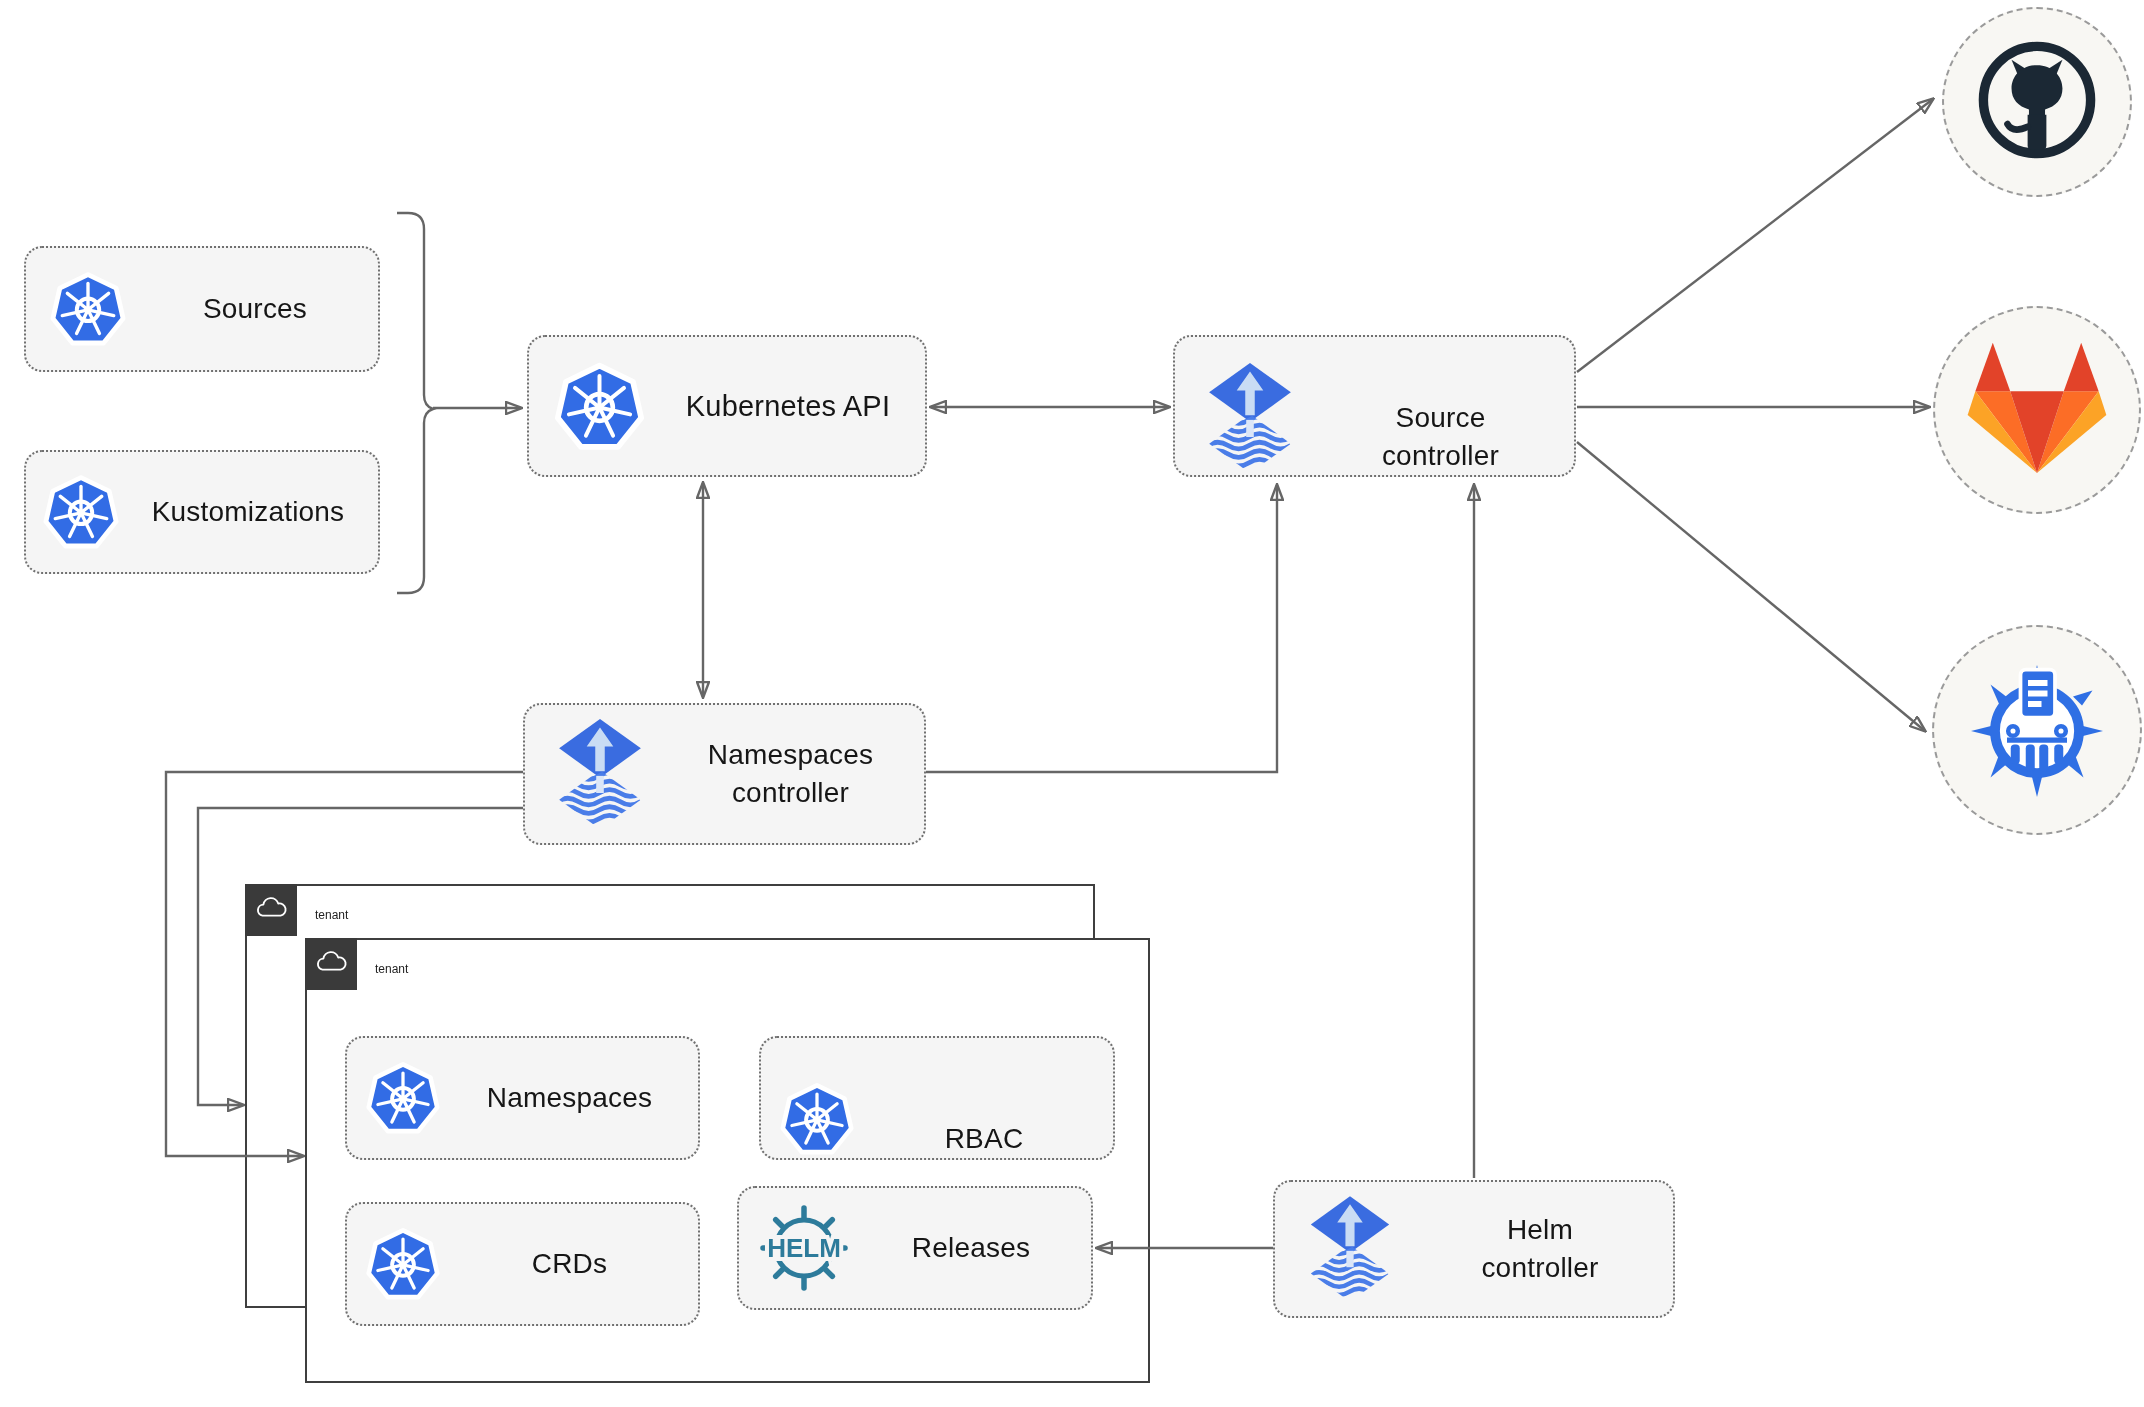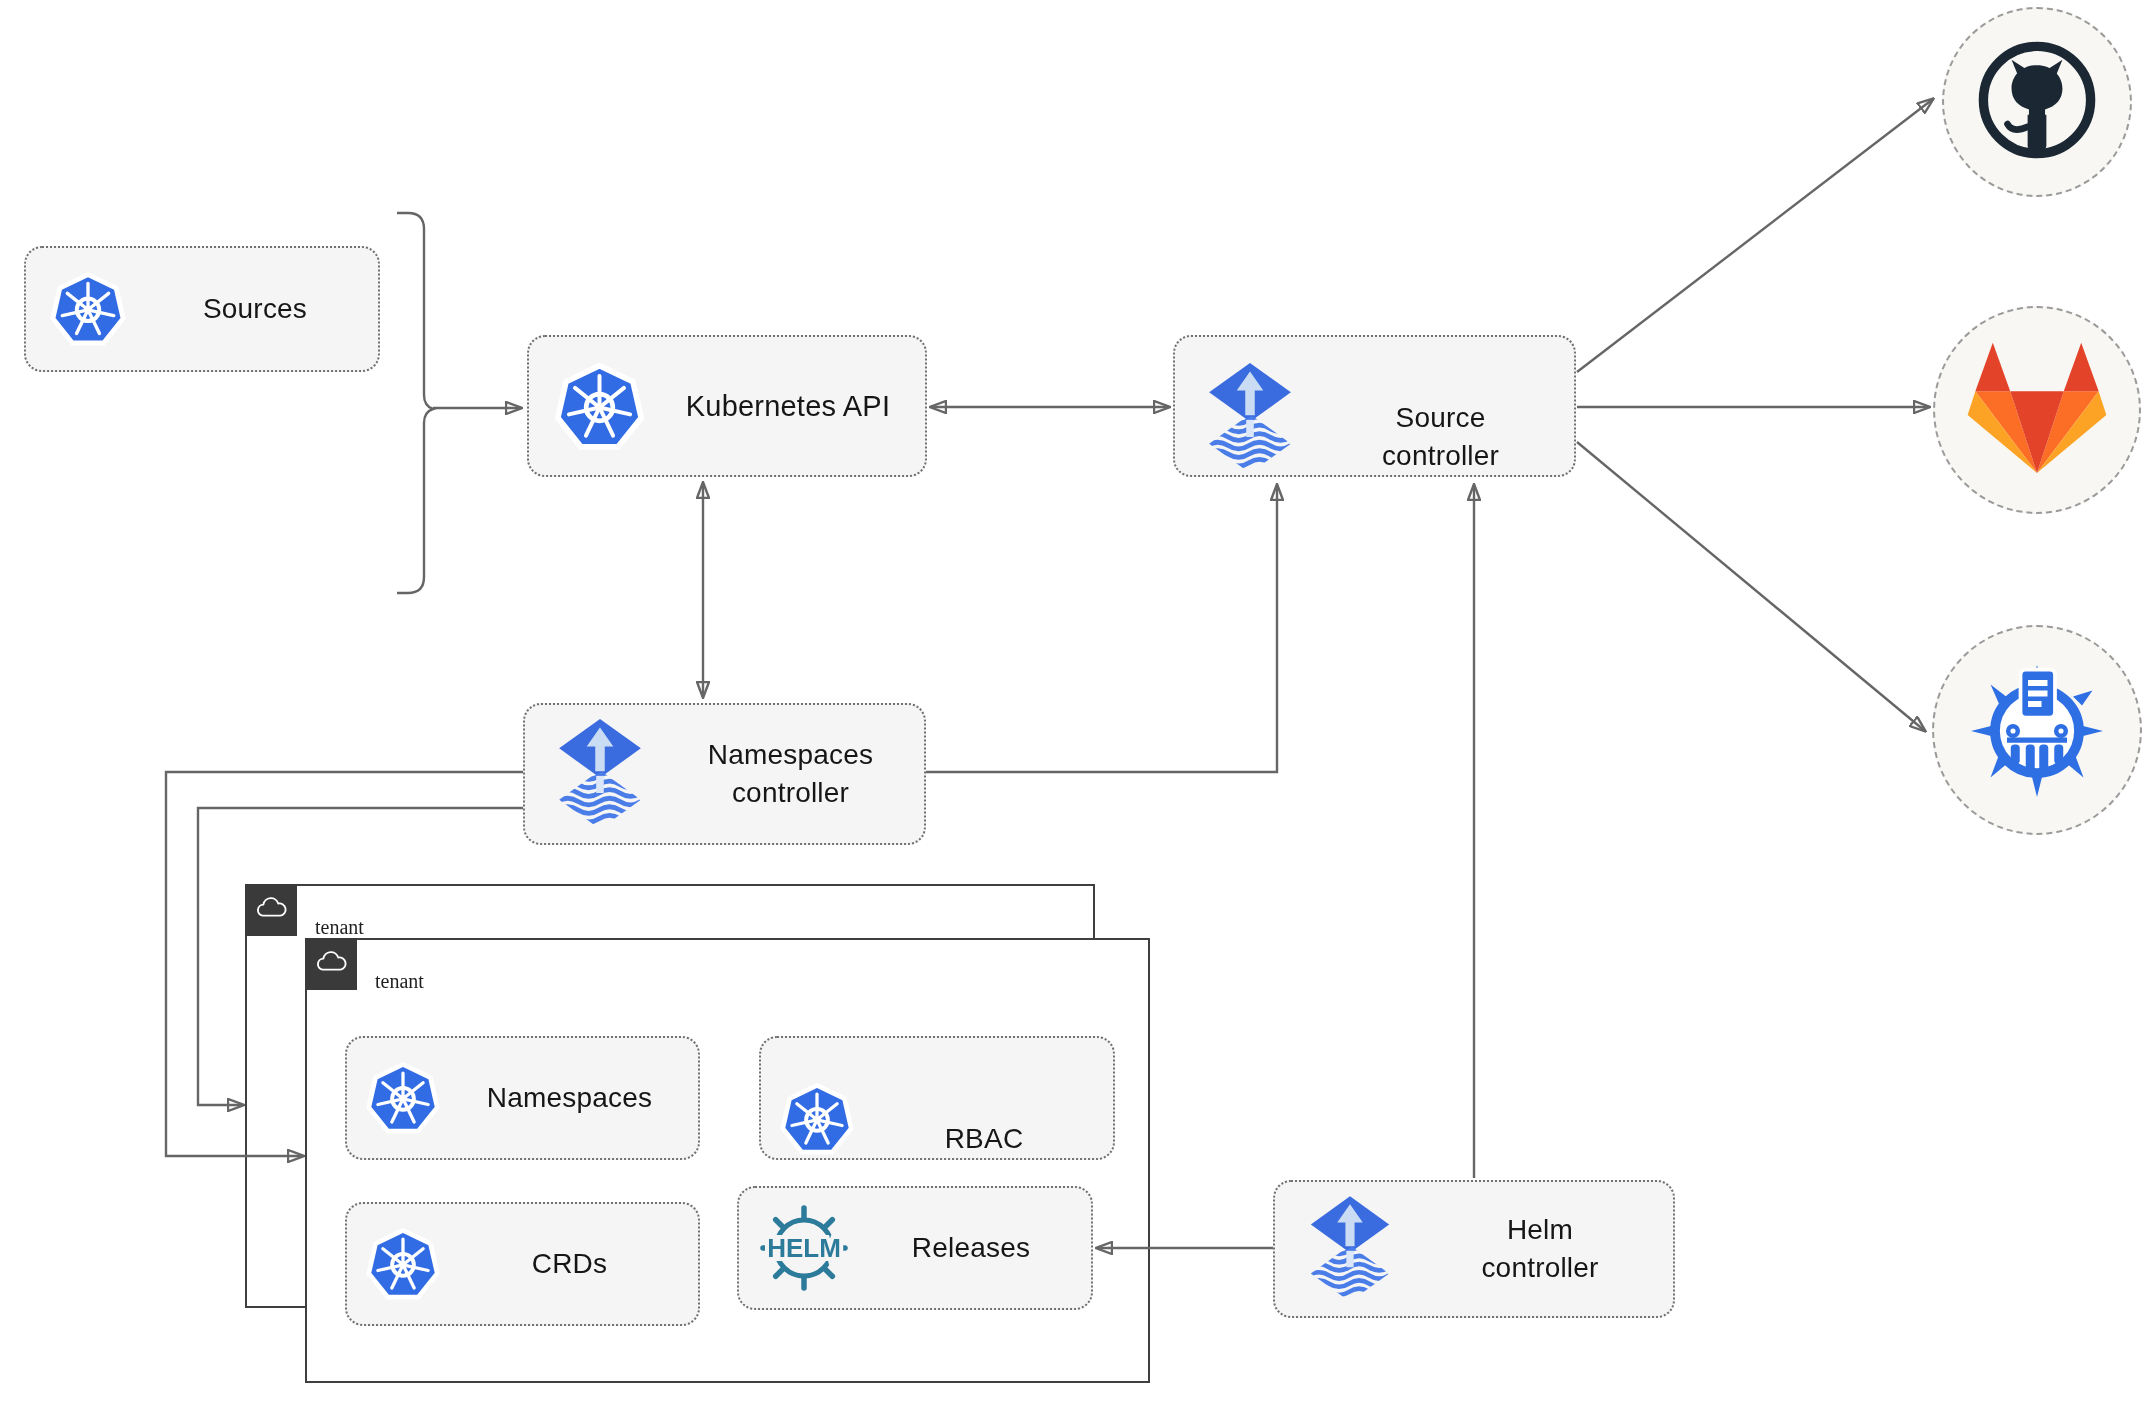--- a/index.html
+++ b/index.html
@@ -9,22 +9,22 @@
   .node{position:absolute;background:#f5f5f5;border:2px dotted #707070;border-radius:18px;
         display:flex;align-items:center;z-index:4;box-sizing:border-box;}
   .node .icon-wrap{flex:0 0 auto;display:flex;align-items:center;justify-content:center;}
   .node .label{flex:1;text-align:center;font-size:28px;color:#161616;padding-right:18px;
         white-space:pre-line;line-height:38px;letter-spacing:.2px;}
   .node .label.big{font-size:29px;}
 
   .tenant{position:absolute;background:#ffffff;border:2px solid #3f3f3f;box-sizing:border-box;}
   .tenant .thead{position:absolute;left:-2px;top:-2px;width:52px;height:52px;background:#3a3a3a;
         display:flex;align-items:center;justify-content:center;}
-  .tenant .tlabel{position:absolute;left:68px;top:16px;height:50px;line-height:50px;
-        font-size:20px;color:#1f1f1f;font-family:Liberation Serif, serif;}
+  .tenant .tlabel{position:absolute;left:68px;top:4px;height:50px;line-height:50px;
+        font-size:12px;color:#1f1f1f;}
 
   .endpoint{position:absolute;border:2.5px dashed #9a9a9a;border-radius:50%;background:#f8f7f3;
         display:flex;align-items:center;justify-content:center;z-index:4;box-sizing:border-box;}
 
   #connectors{position:absolute;left:0;top:0;z-index:3;pointer-events:none;}
   #connectors path{fill:none;stroke:#666;stroke-width:2.4px;}
 </style>
 </head>
 <body>
 
@@ -100,20 +100,39 @@
             <line x1="50" y1="51" x2="17.8" y2="58.3"></line>
           <line x1="50" y1="51" x2="24.2" y2="30.4"></line>
         </g>
         <circle cx="50" cy="51" r="14" fill="none" stroke="#fff" stroke-width="5"></circle>
         <circle cx="50" cy="51" r="4.5" fill="#fff"></circle>
       </svg>
     </div>
     <div class="label">Sources</div>
   </div>
 
+  <div class="node" style="left:24px;top:450px;width:356px;height:124px;">
+    <div class="icon-wrap" style="width:110px;">
+      <svg width="80" height="80" viewBox="0 0 100 100">
+        <polygon points="50,7 85.2,23.9 93.9,62 69.5,92.5 30.5,92.5 6.1,62 14.8,23.9" fill="#326ce5" stroke="#fff" stroke-width="6" stroke-linejoin="round"></polygon>
+        <g stroke="#fff" stroke-width="4.2" stroke-linecap="round">
+          <line x1="50" y1="51" x2="50" y2="18"></line>
+            <line x1="50" y1="51" x2="75.8" y2="30.4"></line>
+          <line x1="50" y1="51" x2="82.2" y2="58.3"></line>
+            <line x1="50" y1="51" x2="64.3" y2="80.7"></line>
+          <line x1="50" y1="51" x2="35.7" y2="80.7"></line>
+            <line x1="50" y1="51" x2="17.8" y2="58.3"></line>
+          <line x1="50" y1="51" x2="24.2" y2="30.4"></line>
+        </g>
+        <circle cx="50" cy="51" r="14" fill="none" stroke="#fff" stroke-width="5"></circle>
+        <circle cx="50" cy="51" r="4.5" fill="#fff"></circle>
+      </svg>
+    </div>
+    <div class="label">Kustomizations</div>
+  </div>
 
   <div class="node" style="left:527px;top:335px;width:400px;height:142px;">
     <div class="icon-wrap" style="width:140px;">
       <svg width="95" height="95" viewBox="0 0 100 100">
         <polygon points="50,7 85.2,23.9 93.9,62 69.5,92.5 30.5,92.5 6.1,62 14.8,23.9" fill="#326ce5" stroke="#fff" stroke-width="6" stroke-linejoin="round"></polygon>
         <g stroke="#fff" stroke-width="4.2" stroke-linecap="round">
           <line x1="50" y1="51" x2="50" y2="18"></line>
             <line x1="50" y1="51" x2="75.8" y2="30.4"></line>
           <line x1="50" y1="51" x2="82.2" y2="58.3"></line>
             <line x1="50" y1="51" x2="64.3" y2="80.7"></line>

